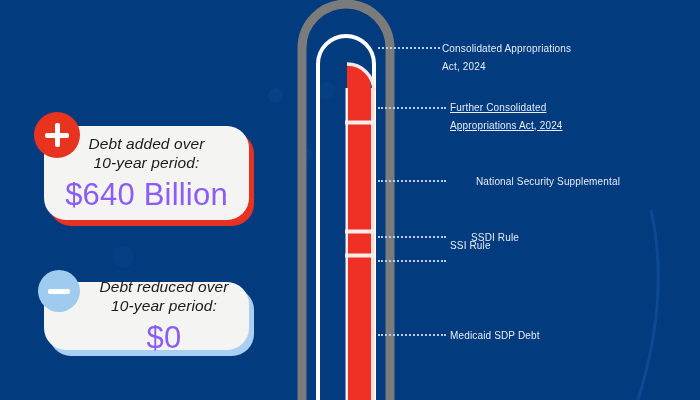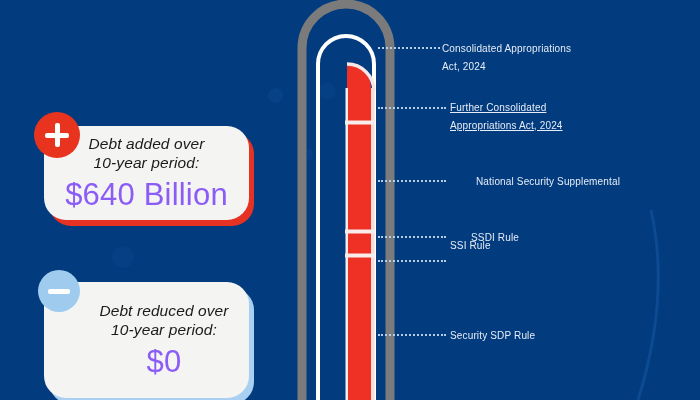--- a/index.html
+++ b/index.html
@@ -38,21 +38,21 @@
     line-height:36px;
     letter-spacing:.2px;
     margin-top:5px;
     white-space:nowrap;
   }
   #card-added{
     left:44px;top:126px;width:205px;height:94px;
     box-shadow:5px 6px 0 0 #E63222;
   }
   #card-reduced{
-    left:44px;top:282px;width:205px;height:116px;
+    left:44px;top:282px;width:205px;height:68px;
     box-shadow:5px 6px 0 0 #A9D0F2;
     padding-left:35px;
   }
 
   
   .badge{
     position:absolute;border-radius:50%;
     display:flex;align-items:center;justify-content:center;
   }
   #badge-plus{left:34px;top:112px;width:46px;height:46px;background:#E8331F;}
@@ -123,21 +123,21 @@
 
   <div class="label" style="left:450px;top:99px;text-decoration:underline;">Further Consolidated
 Appropriations Act, 2024</div>
 
   <div class="label" style="left:450px;top:173px;margin-left:26px;">National Security Supplemental</div>
 
   <div class="label" style="left:471px;top:229px;">SSDI Rule</div>
 
   <div class="label" style="left:450px;top:237px;">SSI Rule</div>
 
-  <div class="label" style="left:450px;top:327px;">Security SDP Rule</div>
+  <div class="label" style="left:450px;top:327px;">Medicaid SDP Debt</div>
 
   <div class="card" id="card-added">
     <div class="line">Debt added over</div>
     <div class="line">10-year period:</div>
     <div class="big">$640 Billion</div>
   </div>
   <div class="badge" id="badge-plus">
     <span class="sym-h" style="width:24px;height:5px;"></span>
     <span class="sym-h" style="width:5px;height:24px;"></span>
   </div>

